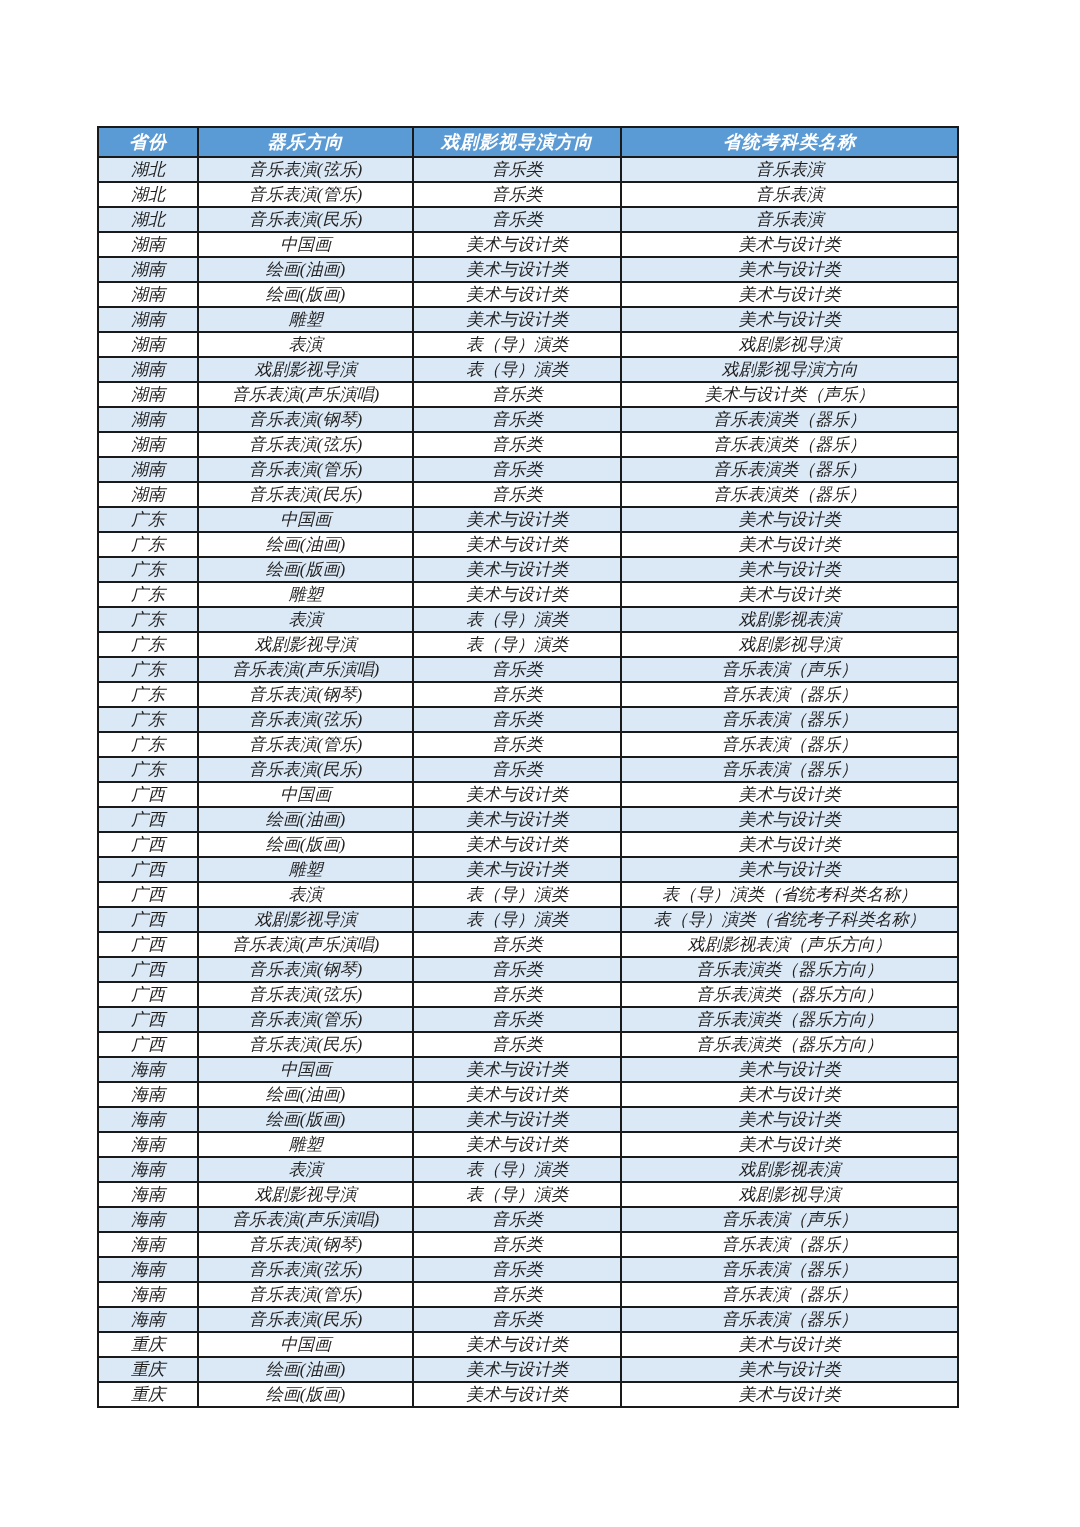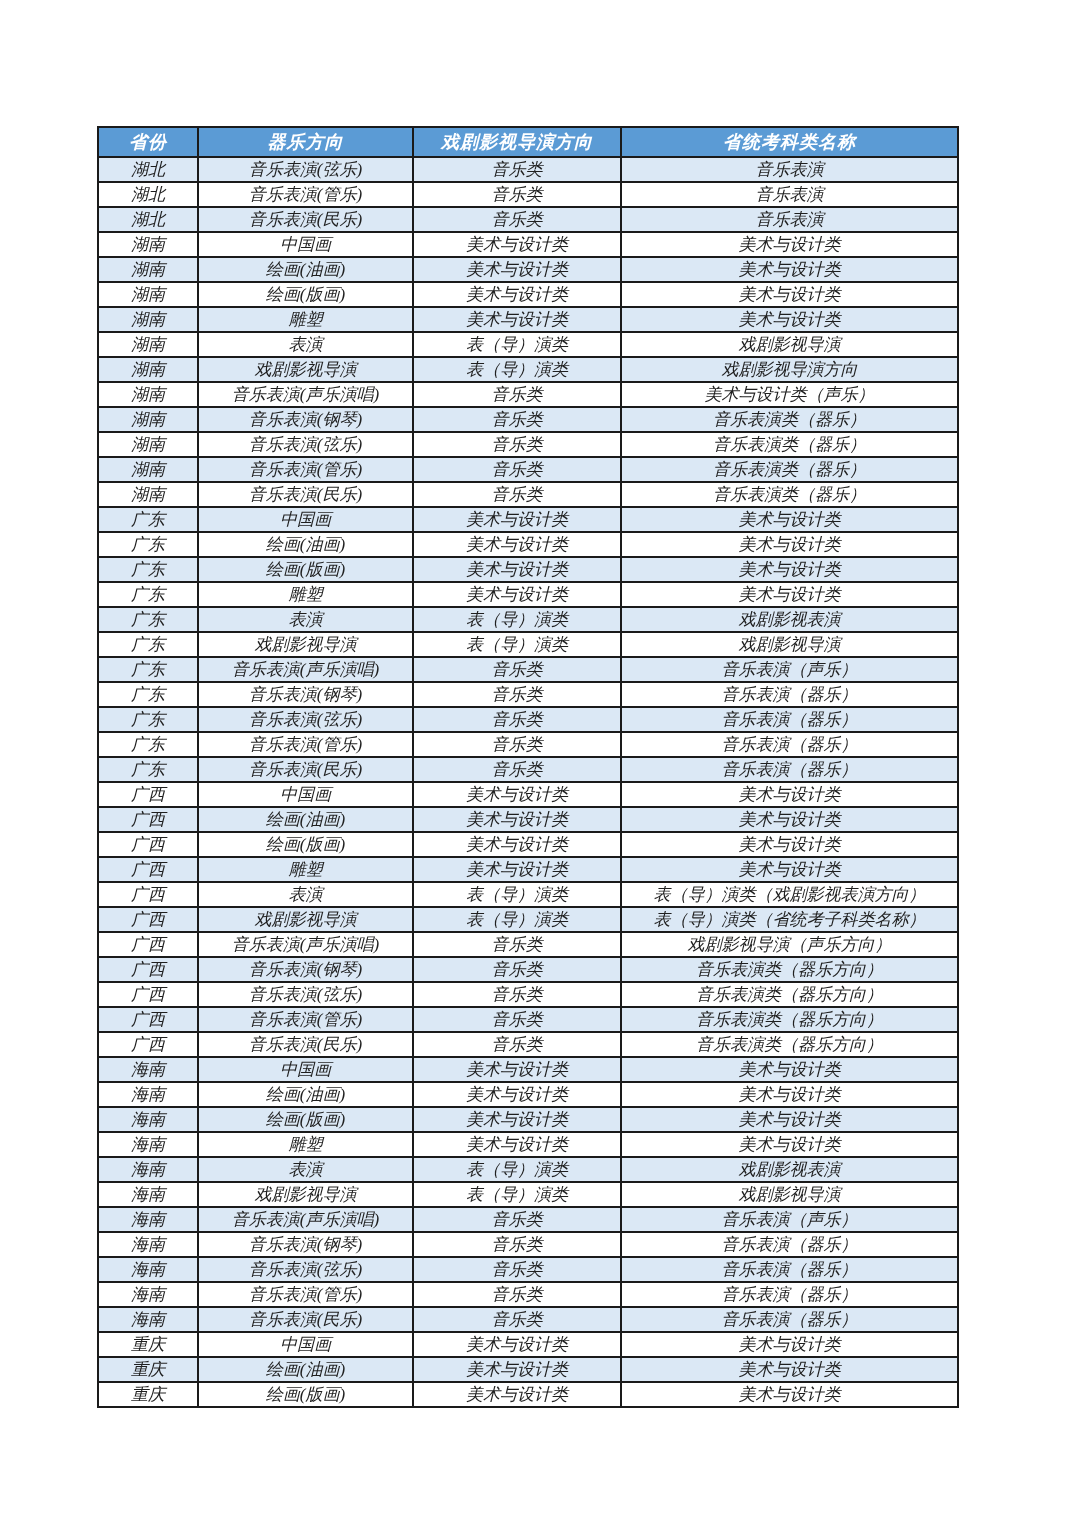--- a/index.html
+++ b/index.html
@@ -257,33 +257,33 @@
         <tr>
           <td>广西</td>
           <td>雕塑</td>
           <td>美术与设计类</td>
           <td>美术与设计类</td>
         </tr>
         <tr>
           <td>广西</td>
           <td>表演</td>
           <td>表（导）演类</td>
-          <td>表（导）演类（戏剧影视表演方向）</td>
+          <td>表（导）演类（省统考科类名称）</td>
         </tr>
         <tr>
           <td>广西</td>
           <td>戏剧影视导演</td>
           <td>表（导）演类</td>
           <td>表（导）演类（省统考子科类名称）</td>
         </tr>
         <tr>
           <td>广西</td>
           <td>音乐表演(声乐演唱)</td>
           <td>音乐类</td>
-          <td>戏剧影视导演（声乐方向）</td>
+          <td>戏剧影视表演（声乐方向）</td>
         </tr>
         <tr>
           <td>广西</td>
           <td>音乐表演(钢琴)</td>
           <td>音乐类</td>
           <td>音乐表演类（器乐方向）</td>
         </tr>
         <tr>
           <td>广西</td>
           <td>音乐表演(弦乐)</td>

